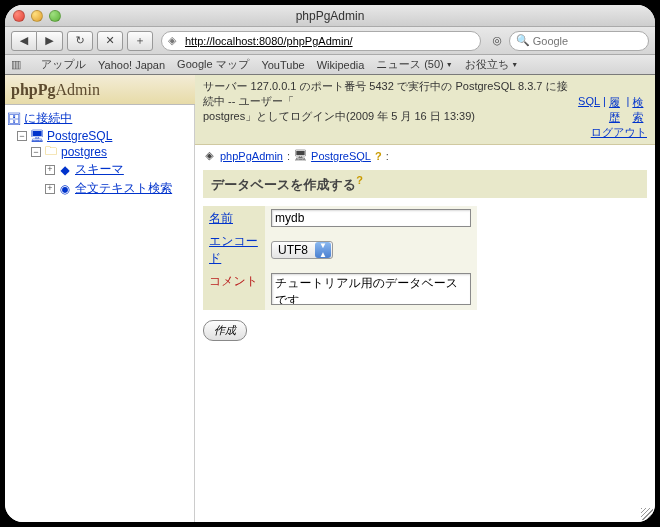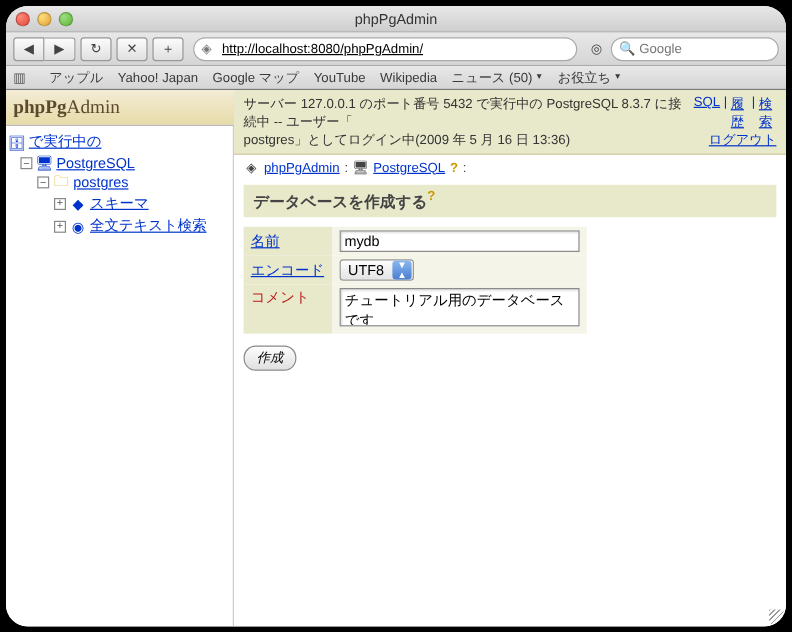--- a/index.html
+++ b/index.html
@@ -44,34 +44,34 @@
     .tree-row a { text-decoration: underline; cursor: pointer; color: #0033cc; }
     .expander { width: 10px; height: 10px; border: 1px solid #888; background: #fff; display: flex; align-items: center; justify-content: center; font-size: 9px; line-height: 1; color: #555; }
     .tree-icon { width: 14px; height: 14px; display: flex; align-items: center; justify-content: center; font-size: 12px; }
     .indent-1 { padding-left: 10px; }
     .indent-2 { padding-left: 24px; }
     .indent-3 { padding-left: 38px; }
     
     .right-col { flex: 1; display: flex; flex-direction: column; background: #fff; }
     .server-banner { background: #e8e8ca; border-bottom: 1px solid #d0c9a0; padding: 4px 8px; display: flex; justify-content: space-between; font-size: 11px; }
     .server-info { color: #333; }
-    .server-links { color: #0033cc; display: flex; flex-direction: column; align-items: flex-end; }
+    .server-links { color: #0033cc; display: flex; flex-direction: column; align-items: flex-end; margin-top: 16px; }
     .server-links span { display: flex; gap: 3px; }
     .server-links a { color: #0033cc; text-decoration: underline; cursor: pointer; }
     
     .breadcrumb { padding: 4px 8px; font-size: 11px; display: flex; align-items: center; gap: 4px; color: #444; }
     .breadcrumb a { color: #0033cc; text-decoration: underline; }
     .bc-icon { width: 13px; height: 13px; display: inline-flex; align-items: center; justify-content: center; }
     
     .page-heading { background: #e8e8ca; margin: 4px 8px 8px; padding: 4px 8px; font-size: 13px; font-weight: bold; color: #444; }
     .help-q { color: #c99a00; font-weight: bold; font-size: 11px; vertical-align: super; }
     
     .form-area { padding: 0 8px; }
     .form-table { border-collapse: collapse; }
-    .form-table th { background: #e8e8ca; padding: 3px 6px; text-align: left; font-weight: normal; font-size: 12px; color: #0033cc; text-decoration: underline; width: 74px; }
+    .form-table th { background: #e8e8ca; padding: 3px 6px; text-align: left; font-weight: normal; font-size: 12px; color: #0033cc; text-decoration: underline; width: 62px; }
     .form-table th.plain { text-decoration: none; color: #b91c1c; }
     .form-table td { background: #f4f4e8; padding: 3px 6px; }
     .form-table input[type=text] { width: 200px; border: 1px solid #8a8a8a; padding: 1px 3px; font-size: 12px; box-shadow: inset 1px 1px 2px rgba(0,0,0,0.15);}
     .form-table textarea { width: 200px; height: 32px; border: 1px solid #8a8a8a; font-size: 12px; padding: 1px 3px; resize: none; box-shadow: inset 1px 1px 2px rgba(0,0,0,0.15);}
     .sel-wrap { display: inline-flex; align-items: center; background: linear-gradient(#fdfdfd,#e4e4e4); border: 1px solid #9a9a9a; border-radius: 3px; height: 18px; }
     .sel-wrap span { padding: 0 6px; font-size: 12px; }
     .sel-btn { width: 16px; height: 16px; background: linear-gradient(#8ab8f0,#4a7fd0); border-radius: 3px; margin:1px; display:flex; align-items:center; justify-content:center; color:#fff; font-size:8px;}
     
     .form-buttons { margin-top: 10px; display: flex; gap: 6px; }
     .fb { background: linear-gradient(#fdfdfd,#e0e0e0); border: 1px solid #888; border-radius: 10px; padding: 2px 10px; font-size: 11px; cursor: pointer; font-style: italic; }
@@ -128,21 +128,21 @@
   </div>
 
   <div class="content">
     <div class="left-col">
       <div class="logo-area">
         <span class="logo-text"><span class="bold">php</span><span style="font-weight:bold">Pg</span><span style="font-weight:normal">Admin</span></span>
       </div>
       <div class="tree">
         <div class="tree-row">
           <span class="tree-icon">🗄</span>
-          <a>で実行中の</a>
+          <a>に接続中</a>
         </div>
         <div class="tree-row indent-1">
           <span class="expander">−</span>
           <span class="tree-icon">🖥</span>
           <a>PostgreSQL</a>
         </div>
         <div class="tree-row indent-2">
           <span class="expander">−</span>
           <span class="tree-icon" style="color:#d9a400">🗀</span>
           <a>postgres</a>
@@ -157,21 +157,21 @@
           <span class="tree-icon">◉</span>
           <a>全文テキスト検索</a>
         </div>
       </div>
     </div>
 
     <div class="right-col">
       <div class="server-banner">
         <div class="server-info">
           <span>サーバー 127.0.0.1 のポート番号 5432 で実行中の PostgreSQL 8.3.7 に接続中 -- ユーザー「</span><br>
-          <span>postgres</span><span>」としてログイン中(2009 年 5 月 16 日 13:36)</span>
+          <span>postgres</span><span>」としてログイン中(2009 年 5 月 16 日 13:39)</span>
         </div>
         <div class="server-links">
           <span>
             <a>SQL</a> |
             <a>履歴</a> |
             <a>検索</a>
           </span>
           <span>
               <a>ログアウト</a>
             </span>

